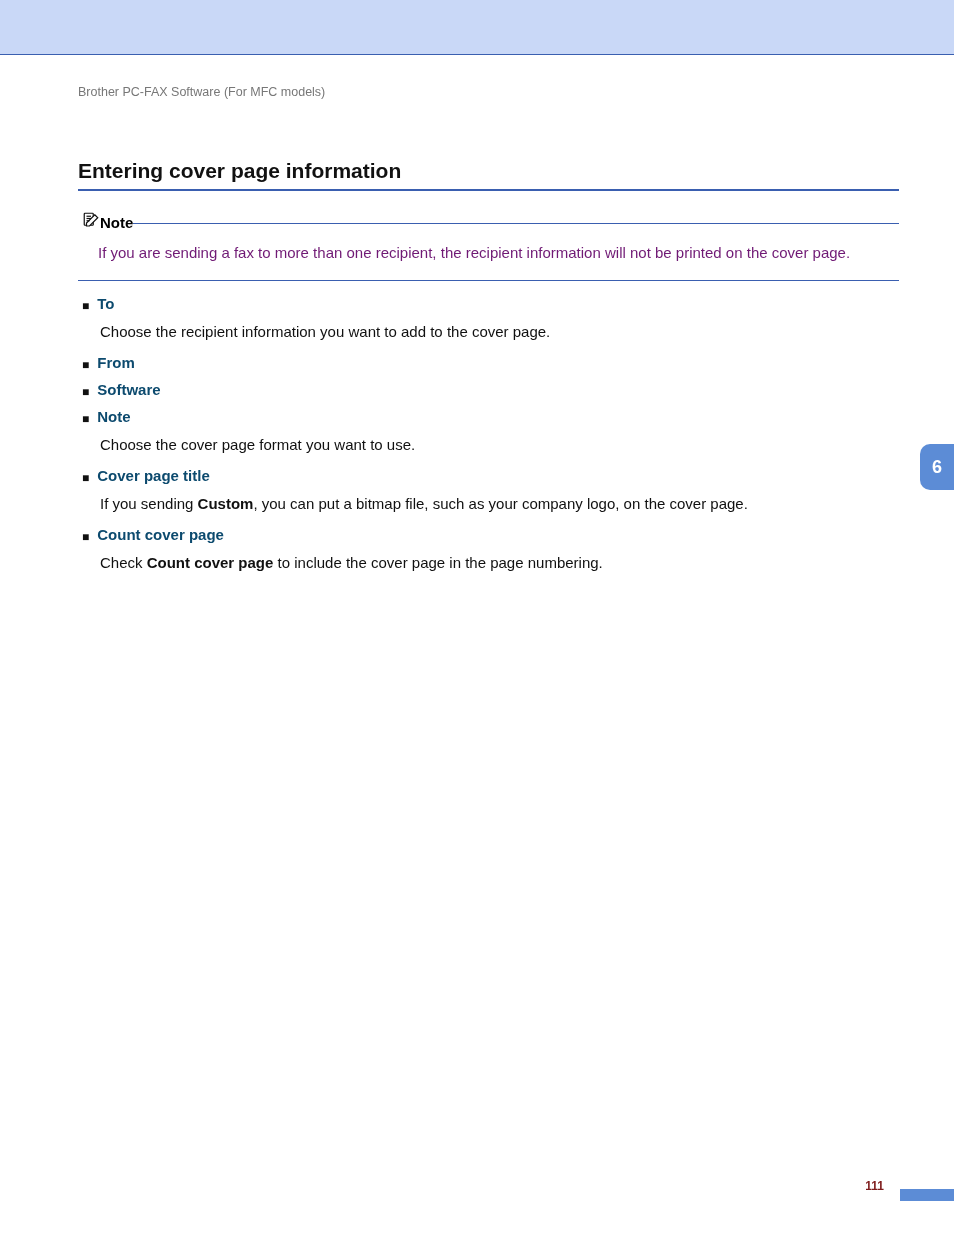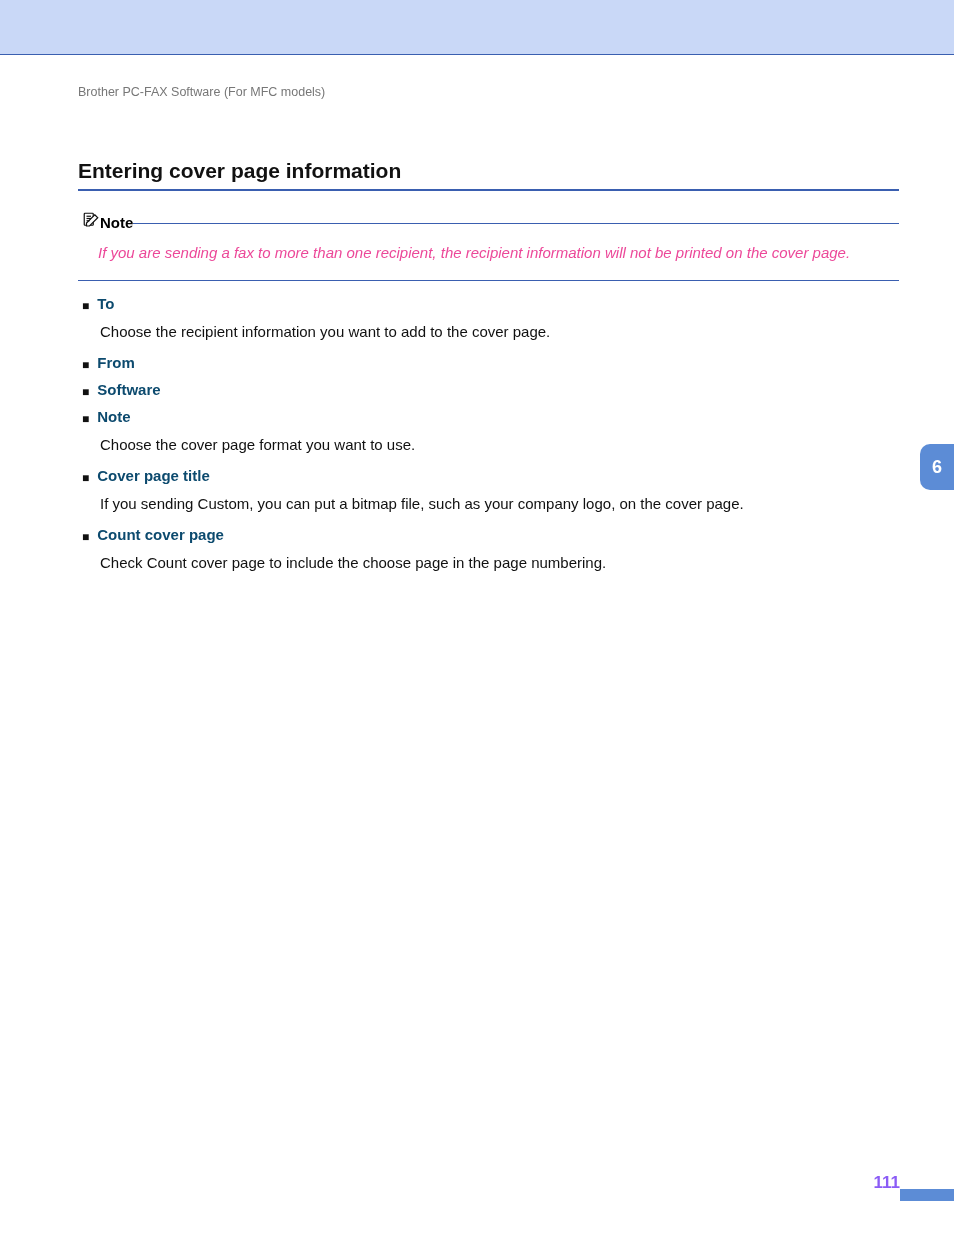--- a/index.html
+++ b/index.html
@@ -53,24 +53,23 @@
     font-size: 15px;
   }
   .note-line {
     flex: 1;
     border-top: 1px solid #3a5fb0;
     height: 0;
     margin-top: 2px;
   }
   .note-text {
     font-size: 15px;
-    color: #ec4899;
+    color: #701a75;
     line-height: 1.55;
     margin: 8px 0 0 20px;
-    font-style: italic;
   }
   .note-bottom-rule {
     border-top: 1px solid #3a5fb0;
     margin-top: 16px;
   }
   .items {
     margin-top: 14px;
   }
   .item {
     margin-bottom: 10px;
@@ -93,44 +92,44 @@
     font-size: 15px;
     color: #0c4a6e;
   }
   .item-body {
     font-size: 15px;
     color: #111;
     line-height: 1.6;
     margin: 8px 0 0 22px;
   }
   .item-body p { margin: 0 0 8px 0; }
-  .b { font-weight: normal; }
+  .b { font-weight: bold; }
   .chapter-tab {
     position: absolute;
     right: 0;
     top: 444px;
     width: 34px;
     height: 46px;
     background: #5c8cd6;
     color: #fff;
     font-weight: bold;
     font-size: 18px;
     display: flex;
     align-items: center;
     justify-content: center;
     border-top-left-radius: 10px;
     border-bottom-left-radius: 10px;
   }
   .page-footer {
     position: absolute;
     bottom: 42px;
-    right: 54px;
-    font-weight: bold;
-    font-size: 17px;
-    color: #8b5cf6;
+    right: 70px;
+    font-weight: bold;
+    font-size: 12px;
+    color: #7f1d1d;
   }
   .footer-accent {
     position: absolute;
     bottom: 34px;
     right: 0;
     width: 54px;
     height: 12px;
     background: #5c8cd6;
   }
   .note-icon {
@@ -212,21 +211,21 @@
       </div>
     </div>
 
     <div class="item">
       <div class="item-head">
         <span class="item-bullet">■</span>
         <span class="item-title">Count cover page</span>
       </div>
       <div class="item-body">
         <p>
-          <span>Check </span><span class="b">Count cover page</span><span> to include the choose page in the page numbering.</span>
+          <span>Check </span><span class="b">Count cover page</span><span> to include the cover page in the page numbering.</span>
         </p>
       </div>
     </div>
 
   </div>
 </div>
 
 <div class="chapter-tab">6</div>
 <div class="page-footer">111</div>
 <div class="footer-accent"></div>

